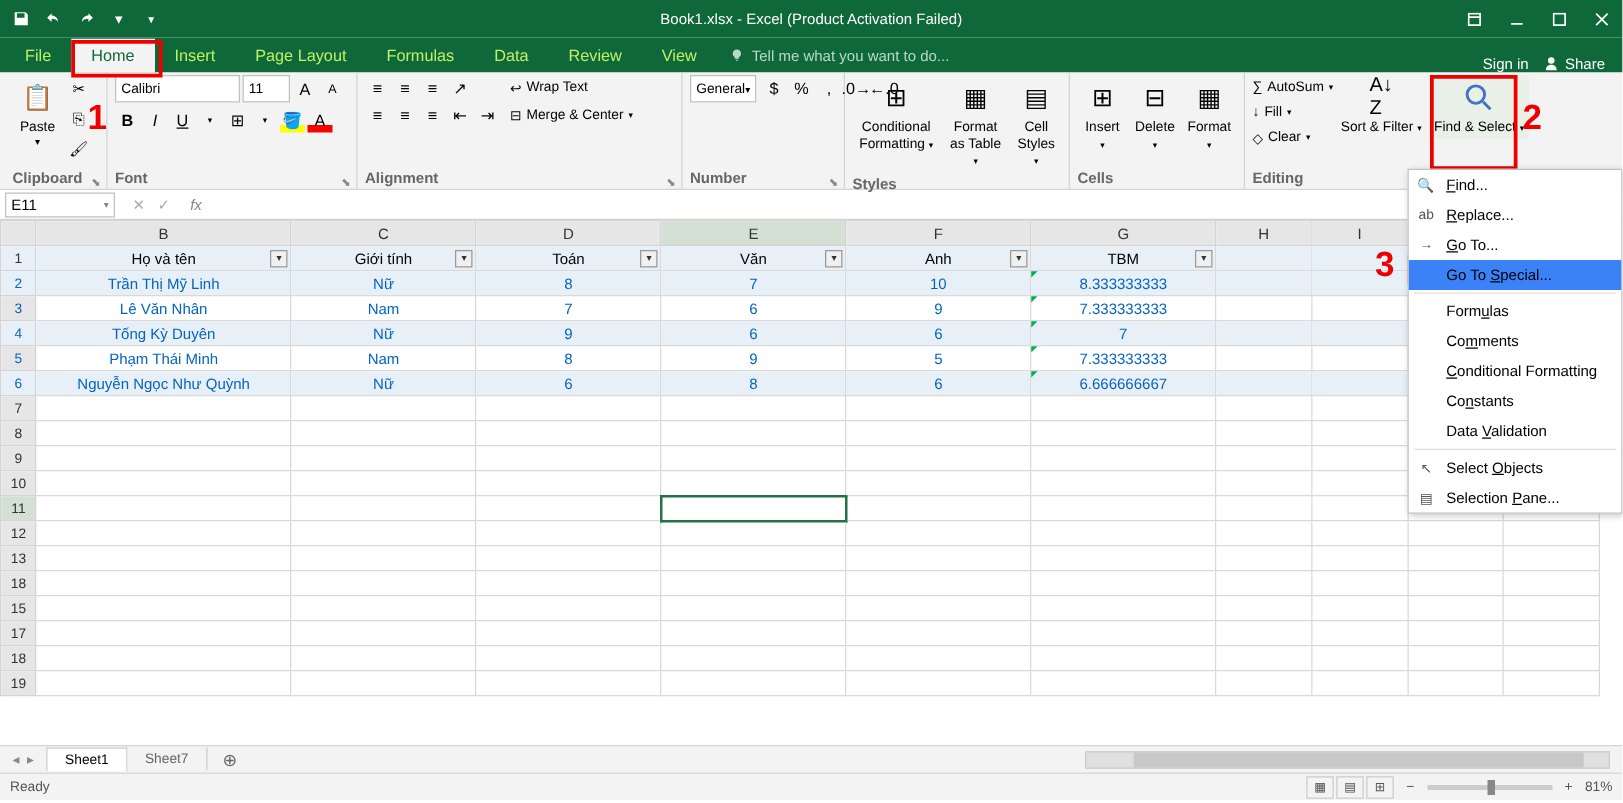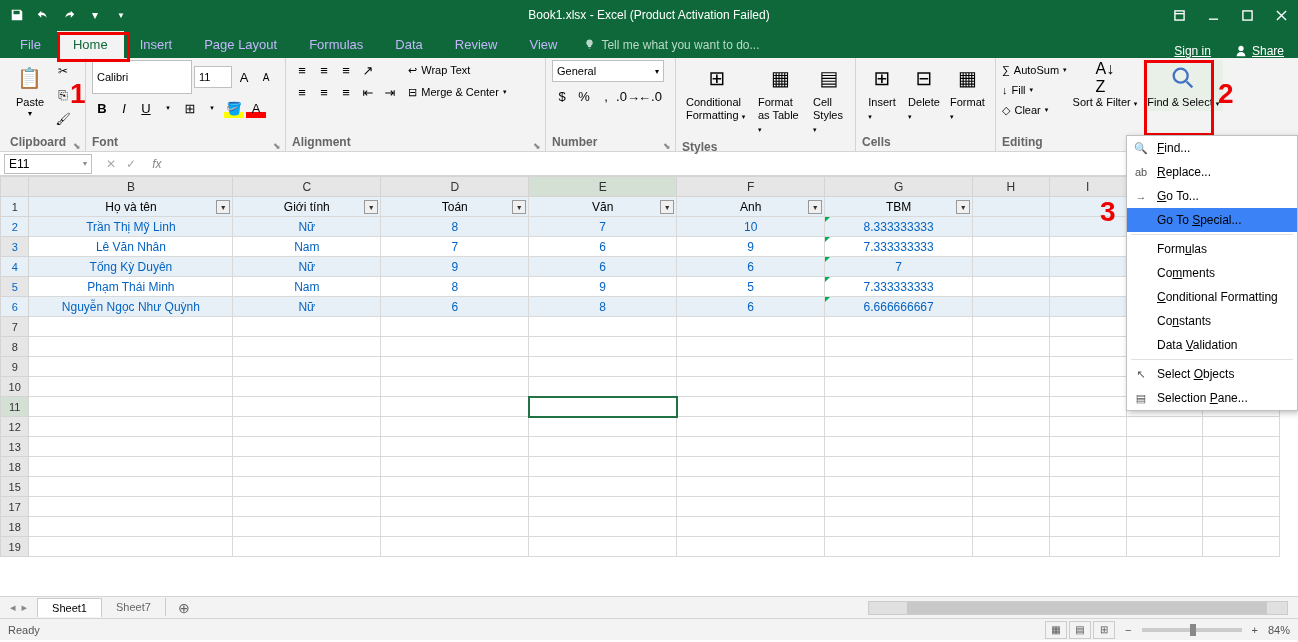--- a/index.html
+++ b/index.html
@@ -10,43 +10,43 @@
 .qat { display: flex; align-items: center; gap: 4px; padding: 0 6px; }
 .qat-btn { width: 22px; height: 22px; display: flex; align-items: center; justify-content: center; color: #fff; font-size: 12px; }
 .qat-btn svg { width: 14px; height: 14px; fill: #fff; }
 .title-text { position: absolute; left: 50%; transform: translateX(-50%); font-size: 12px; }
 .win-controls { margin-left: auto; display: flex; gap: 0; }
 .win-btn { width: 34px; height: 30px; display: flex; align-items: center; justify-content: center; color: #fff; font-size: 13px; }
 .win-btn svg { width: 11px; height: 11px; stroke: #fff; fill: none; stroke-width: 1.5; }
 
 
 .tabs { background: #0e6839; height: 28px; display: flex; align-items: flex-end; padding: 0 4px; }
-.tab { padding: 6px 16px; color: #c4b5fd; font-size: 13px; cursor: pointer; }
+.tab { padding: 6px 16px; color: #bef264; font-size: 13px; cursor: pointer; }
 .tab.active { background: #f3f3f3; color: #0e6839; }
 .tell-me { color: #b8d9c8; font-size: 12px; padding: 6px 10px; display: flex; align-items: flex-start; gap: 5px; }
 .tell-me svg { width: 13px; height: 13px; fill: #b8d9c8; }
-.tabs-right { margin-left: auto; display: flex; align-items: flex-start; gap: 23px; color: #fff; padding: 0 10px; text-decoration: underline; }
+.tabs-right { margin-left: auto; display: flex; align-items: flex-start; gap: 11px; color: #fff; padding: 0 10px; }
 .tabs-right .item { display: flex; align-items: center; gap: 4px; cursor: pointer; }
 
 
 .ribbon { background: #f3f3f3; height: 94px; border-bottom: 1px solid #d4d4d4; display: flex; padding: 0 4px; }
 .group { border-right: 1px solid #d4d4d4; padding: 2px 6px 0 6px; display: flex; flex-direction: column; position: relative; }
 .group-content { flex: 1; display: flex; align-items: flex-start; gap: 2px; }
 .group-label { font-size: 12px; color: #666; text-align: left; padding: 2px 0; position: relative; font-weight: bold; }
 .group-launcher { position: absolute; right: 2px; bottom: 2px; width: 10px; height: 8px; font-size: 9px; color: #888; }
 
 .big-btn { display: flex; flex-direction: column; align-items: center; justify-content: center; padding: 2px 4px; cursor: pointer; }
 .big-btn .icon { width: 32px; height: 32px; display: flex; align-items: center; justify-content: center; font-size: 20px; }
-.big-btn .label { font-size: 11px; text-align: left; line-height: 1.2; margin-top: 2px; }
+.big-btn .label { font-size: 11px; text-align: center; line-height: 1.2; margin-top: 2px; }
 .big-btn .arrow { font-size: 8px; }
 
 .small-btn { width: 22px; height: 22px; display: flex; align-items: center; justify-content: center; cursor: pointer; font-size: 12px; }
 .stack { display: flex; flex-direction: column; gap: 2px; }
 
-.font-name { width: 100px; height: 22px; border: 1px solid #c0c0c0; background: #fff; padding: 16px 4px; font-size: 11px; }
+.font-name { width: 100px; height: 22px; border: 1px solid #c0c0c0; background: #fff; padding: 4px 4px; font-size: 11px; }
 .font-size { width: 38px; height: 22px; border: 1px solid #c0c0c0; background: #fff; padding: 0 4px; font-size: 11px; }
 .font-row { display: flex; gap: 2px; align-items: center; }
 .font-btn { width: 20px; height: 20px; display: flex; align-items: center; justify-content: center; cursor: pointer; font-size: 13px; }
 
 .number-format { width: 112px; height: 22px; border: 1px solid #c0c0c0; background: #fff; padding: 0 4px; font-size: 11px; display: flex; align-items: center; }
 .number-format .arrow { margin-left: auto; font-size: 8px; }
 
 .editing-row { display: flex; align-items: center; gap: 4px; font-size: 11px; height: 20px; cursor: pointer; }
 
 
@@ -258,21 +258,21 @@
           <span>Merge &amp; Center</span>
           <span style="font-size:7px">▾</span>
         </div>
       </div>
     </div>
     <div class="group-label">Alignment</div>
     <div class="group-launcher">⬊</div>
   </div>
 
   <div class="group" style="width:130px">
-    <div class="group-content" style="flex-direction:column; gap:4px">
+    <div class="group-content" style="flex-direction:row; gap:4px">
       <div class="number-format">
         <span>General</span>
         <span class="arrow">▾</span>
       </div>
       <div class="font-row">
         <div class="font-btn">$</div>
         <div class="font-btn">%</div>
         <div class="font-btn">,</div>
         <div class="font-btn">.0→</div>
         <div class="font-btn">←.0</div>
@@ -643,21 +643,21 @@
   <span>Ready</span>
   <div class="status-right">
     <div class="view-btns">
       <div class="view-btn">▦</div>
       <div class="view-btn">▤</div>
       <div class="view-btn">⊞</div>
     </div>
     <span>−</span>
     <div class="zoom-slider"></div>
     <span>+</span>
-    <span>84%</span>
+    <span>81%</span>
   </div>
 </div>
 
 <div class="dropdown">
   <div class="dropdown-item"><span class="icon">🔍</span><span><span class="underline">F</span>ind...</span></div>
   <div class="dropdown-item"><span class="icon">ab</span><span><span class="underline">R</span>eplace...</span></div>
   <div class="dropdown-item"><span class="icon">→</span><span><span class="underline">G</span>o To...</span></div>
   <div class="dropdown-item highlighted"><span>Go To <span class="underline">S</span>pecial...</span></div>
   <div class="dropdown-sep"></div>
   <div class="dropdown-item"><span>Form<span class="underline">u</span>las</span></div>

